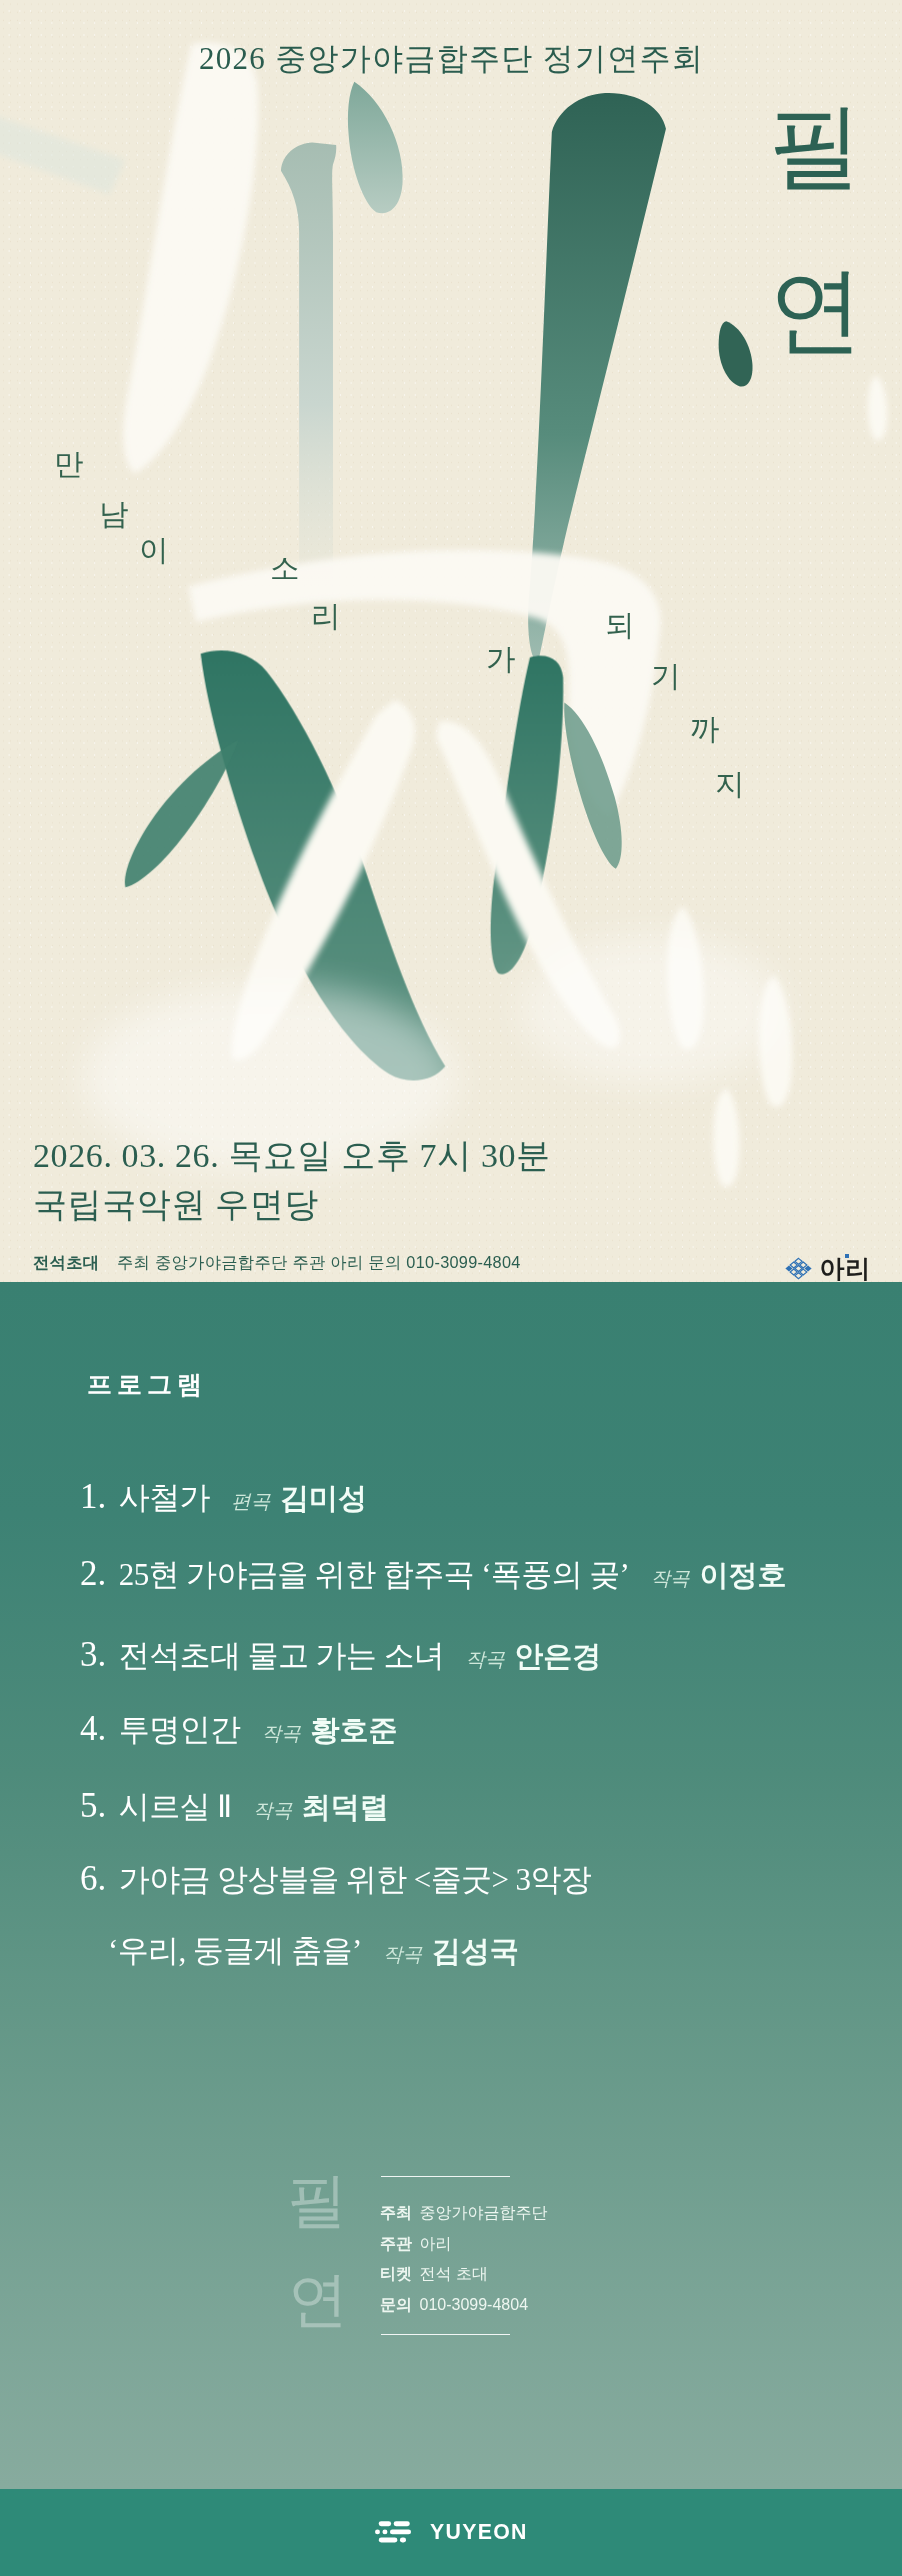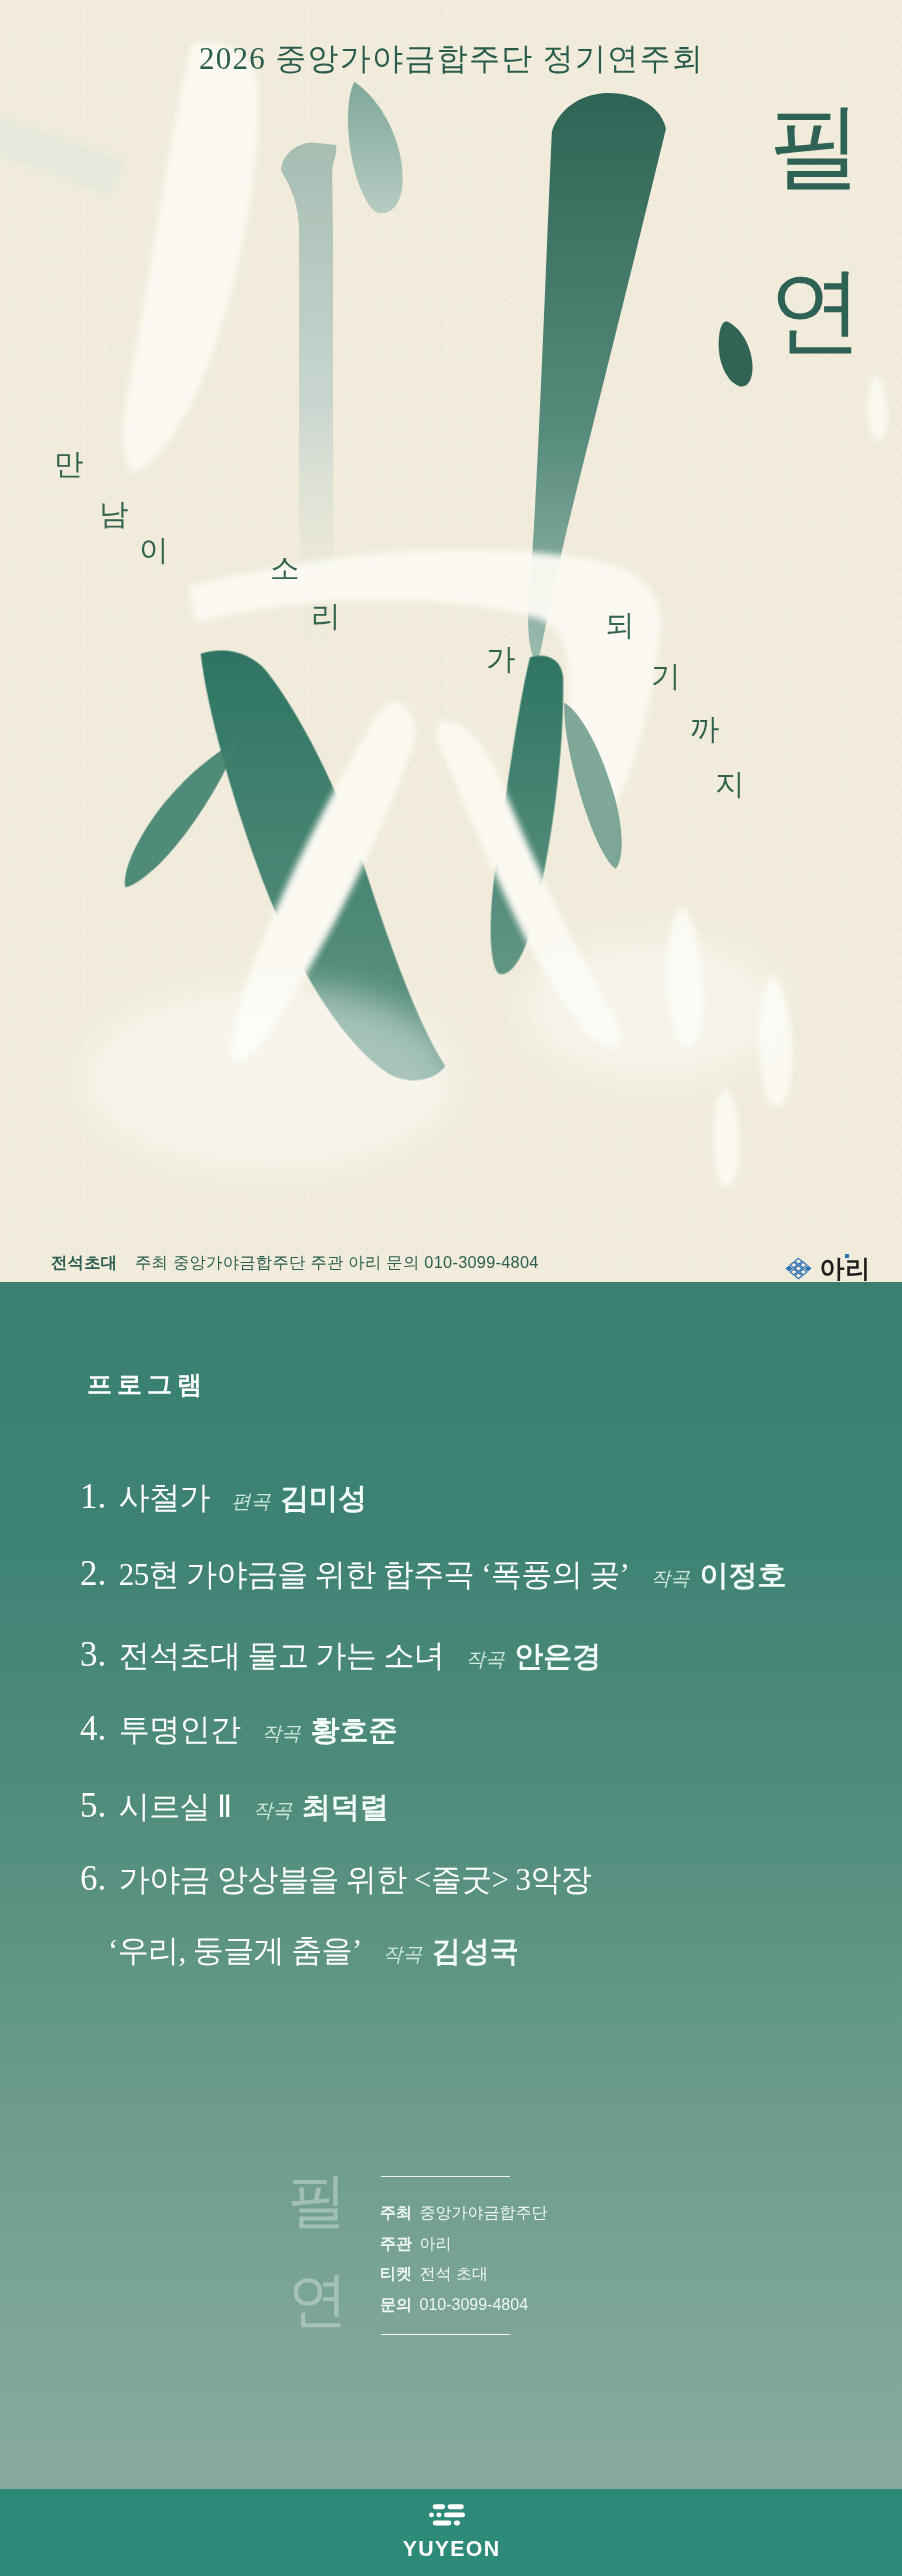--- a/index.html
+++ b/index.html
@@ -28,21 +28,21 @@
   .tg{font-family:"Liberation Serif",serif;font-size:29.5px;line-height:1;color:#33624e;}
   .tg0{left:54px;top:450px;}  .tg1{left:99px;top:500px;}
   .tg2{left:139px;top:536px;} .tg3{left:270px;top:554px;}
   .tg4{left:311px;top:602px;} .tg5{left:486px;top:645px;}
   .tg6{left:605px;top:611px;} .tg7{left:651px;top:662px;}
   .tg8{left:690px;top:715px;}.tg9{left:715px;top:770px;}
   .date-block{
     left:33px;top:1132px;font-family:"Liberation Serif",serif;
     font-size:34px;line-height:1.44;color:#2b5e50;letter-spacing:0.6px;
   }
-  .credit-line{left:33px;top:1252px;font-size:16.3px;color:#2b5e50;letter-spacing:0.3px;margin-left:18px;}
+  .credit-line{left:33px;top:1252px;font-size:16.3px;color:#2b5e50;letter-spacing:0.3px;}
   .credit-line .adm{font-weight:700;margin-right:17.6px;}
   .ari{left:783px;top:1252px;display:flex;align-items:center;gap:5.6px;}
   .ari-text{font-size:25px;font-weight:800;color:#1e1e1c;letter-spacing:0.6px;}
   .ari-dot{position:absolute;left:62px;top:1.9px;width:4.4px;height:4.4px;background:#2e71b5;}
   
   .green{
     left:0;top:1282px;width:903px;height:1294px;z-index:1;
     background:linear-gradient(180deg,#398071 0%,#3d8274 18%,#4e8b7b 38%,#659888 58%,#7aa496 78%,#87ab9e 93%,#8aad9f 100%);
   }
   .program-heading{left:87px;top:1368px;font-size:25px;font-weight:700;color:#ffffff;letter-spacing:5px;}
@@ -60,21 +60,21 @@
   .gv1{left:288px;top:2270px;}
   .outro-rule{width:129px;height:1.3px;background:rgba(255,255,255,.9);}
   .rule1{left:381px;top:2176px;}
   .rule2{left:381px;top:2334px;}
   .outro-credits{left:380px;top:2202px;color:#edf6f0;font-size:16px;line-height:21.3px;}
   .outro-credits .row{margin-bottom:9.4px;white-space:nowrap;}
   .outro-credits .lb{font-weight:700;margin-right:7.5px;}
   
   .footer-strip{
     left:0;top:2489px;width:903px;height:87px;background:#2e8a78;z-index:2;
-    display:flex;align-items:center;justify-content:center;gap:8.8px;flex-direction:column;
+    display:flex;align-items:center;justify-content:center;gap:8.8px;
   }
   .yuyeon-text{color:#ffffff;font-size:21.3px;font-weight:800;letter-spacing:1.3px;}
 </style>
 </head>
 <body>
 
 <div class="poster">
 
   <svg class="artwork" width="903" height="1242" viewBox="0 0 1440 1980">
     <defs>
@@ -168,20 +168,24 @@
   <span class="abs txt tg tg1">남</span>
   <span class="abs txt tg tg2">이</span>
   <span class="abs txt tg tg3">소</span>
   <span class="abs txt tg tg4">리</span>
   <span class="abs txt tg tg5">가</span>
   <span class="abs txt tg tg6">되</span>
   <span class="abs txt tg tg7">기</span>
   <span class="abs txt tg tg8">까</span>
   <span class="abs txt tg tg9">지</span>
 
+  <div class="abs txt date-block">
+    <div>2026. 03. 26. 목요일 오후 7시 30분</div>
+    <div>국립국악원 우면당</div>
+  </div>
 
   <div class="abs txt credit-line">
     <span class="adm">전석초대</span><span>주최 중앙가야금합주단 주관 아리 문의 010-3099-4804</span>
   </div>
 
   <div class="abs txt ari">
     <svg width="31" height="25" viewBox="0 0 52 40">
       <g stroke="#2e71b5" stroke-width="2" fill="none">
         <path d="M26 3 L32 8 L26 13 L20 8 Z"></path>
         <path d="M18 9 L24 14 L18 19 L12 14 Z"></path>

